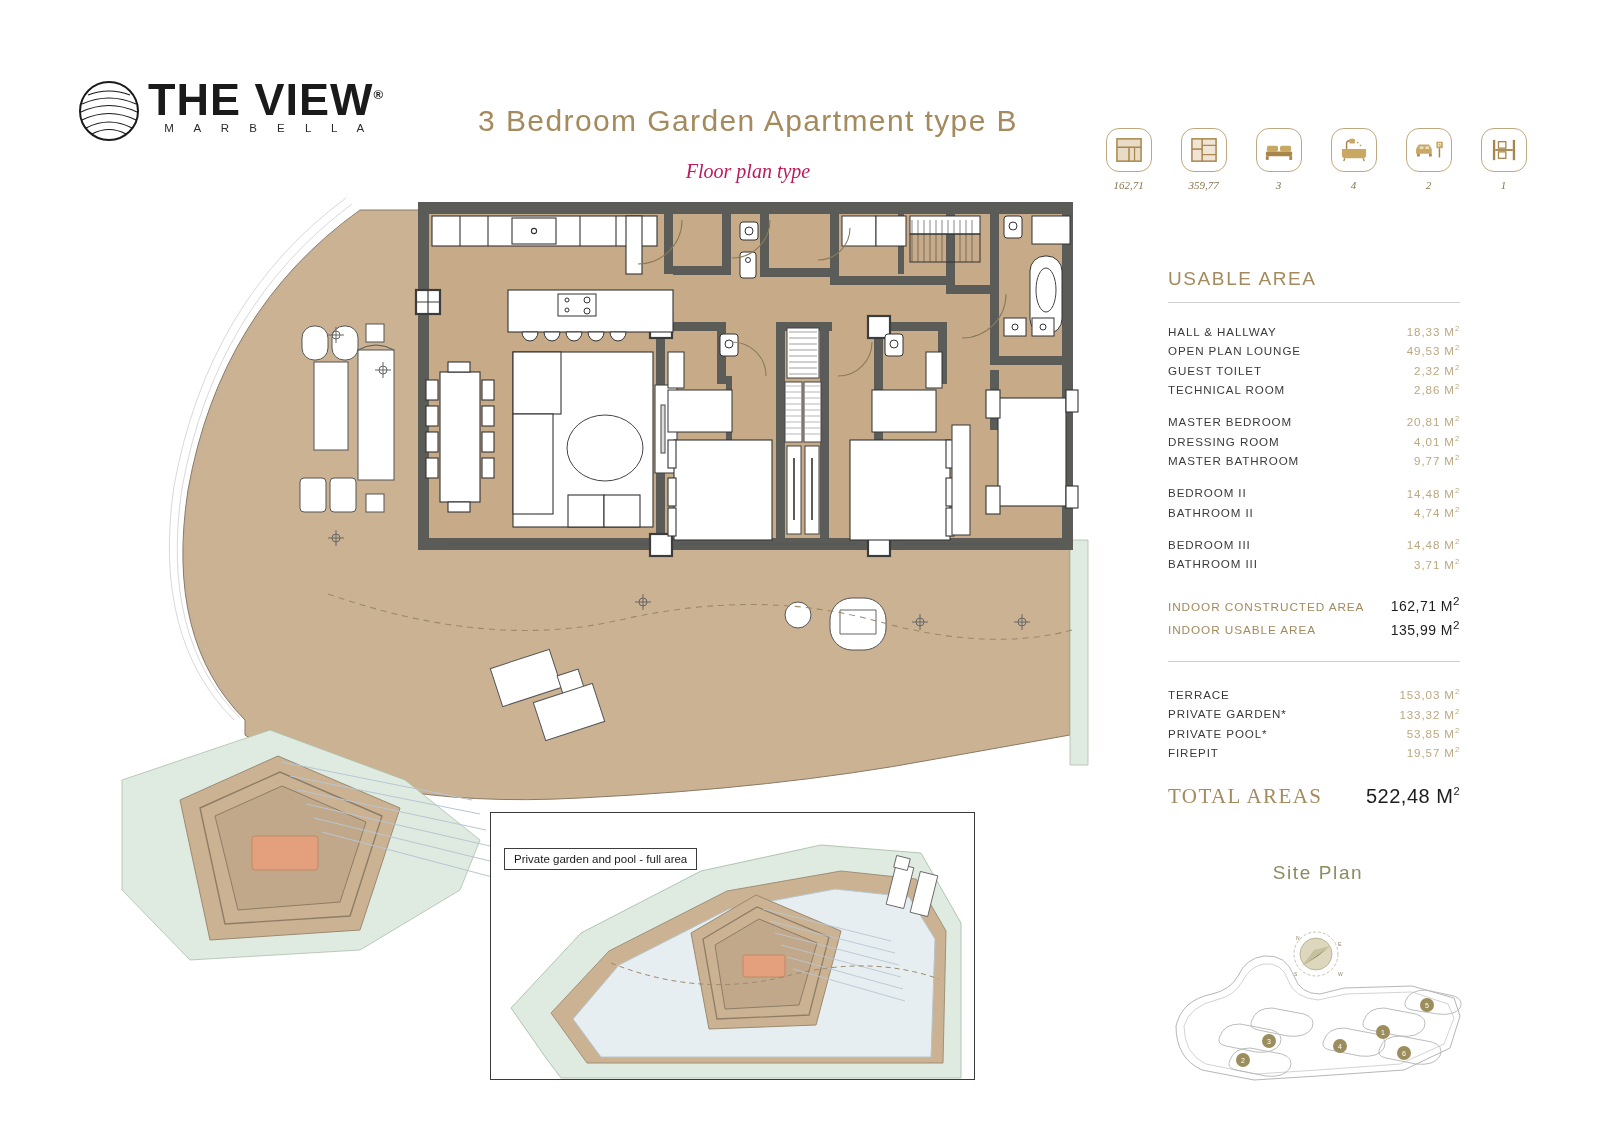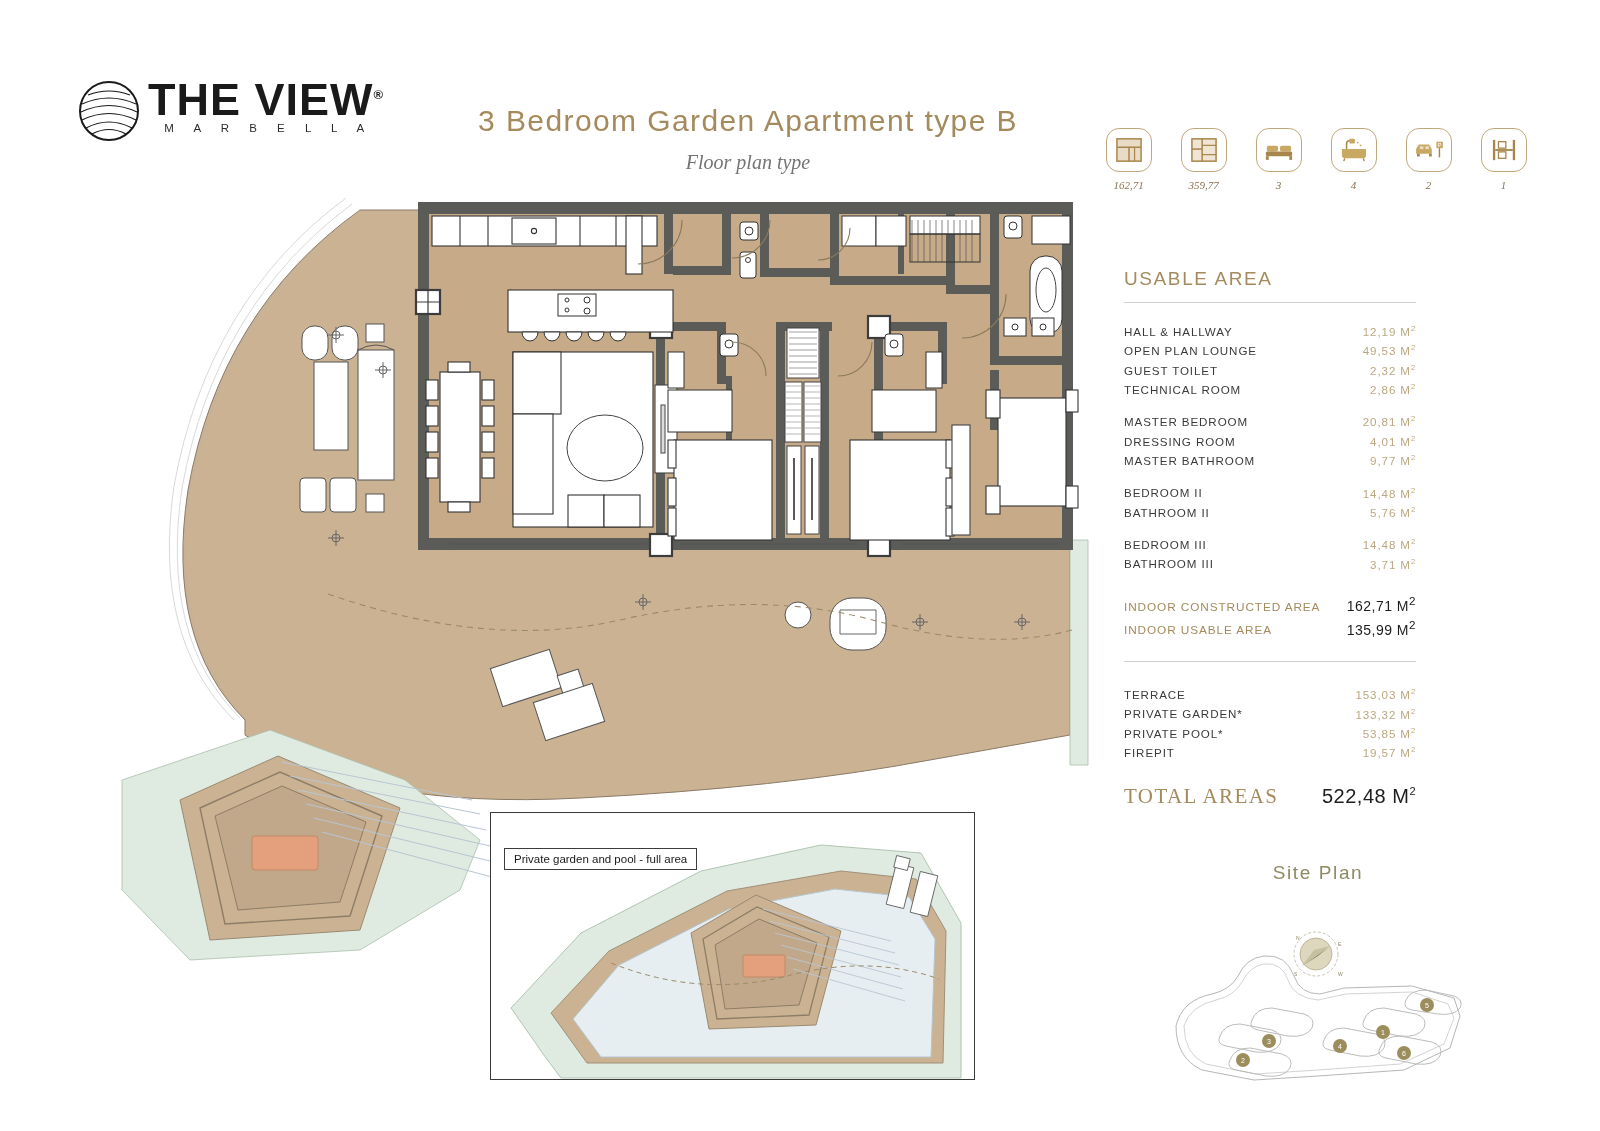--- a/index.html
+++ b/index.html
@@ -62,22 +62,22 @@
     font-size: 30px;
     color: #a48a5c;
     letter-spacing: 1.4px;
     font-weight: 400;
     white-space: nowrap;
   }
   .title-sub {
     font-family: "Liberation Serif", serif;
     font-style: italic;
     font-size: 20px;
-    color: #737373;
-    margin-top: 13px;
+    color: #be185d;
+    margin-top: 22px;
   }
 
   
   .spec-row {
     position: absolute;
     left: 1095px;
     top: 128px;
     display: flex;
     gap: 8px;
   }
@@ -92,21 +92,21 @@
   .spec-val {
     margin-top: 7px;
     font-family: "Liberation Serif", serif;
     font-style: italic;
     font-size: 11px;
     color: #8a7category;
     color: #8a7350;
   }
 
   
-  .panel { position: absolute; left: 1124px; top: 268px; width: 292px; }
+  .panel { position: absolute; left: 1168px; top: 268px; width: 292px; }
   .panel-title {
     font-size: 19px; color: #a48a5c; letter-spacing: 1.6px; font-weight: 400;
   }
   .panel-rule { height: 1px; background: #cfcfcf; margin-top: 12px; }
 
   .area-group { margin-top: 18px; }
   .area-row {
     display: flex; justify-content: space-between; align-items: baseline;
     font-size: 11.6px; letter-spacing: 0.9px; line-height: 16.5px;
   }
@@ -629,21 +629,21 @@
   </g>
 </svg>
 
 <div class="panel">
   <div class="panel-title">USABLE AREA</div>
   <div class="panel-rule"></div>
 
   <div class="area-group">
     <div class="area-row">
       <span class="area-label">HALL &amp; HALLWAY</span>
-      <span class="area-val"><span>12,19 M</span><sup>2</sup></span>
+      <span class="area-val"><span>18,33 M</span><sup>2</sup></span>
     </div>
     <div class="area-row">
       <span class="area-label">OPEN PLAN LOUNGE</span>
       <span class="area-val"><span>49,53 M</span><sup>2</sup></span>
     </div>
     <div class="area-row">
       <span class="area-label">GUEST TOILET</span>
       <span class="area-val"><span>2,32 M</span><sup>2</sup></span>
     </div>
     <div class="area-row">
@@ -671,21 +671,21 @@
 
   <div class="group-gap"></div>
 
   <div>
     <div class="area-row">
       <span class="area-label">BEDROOM II</span>
       <span class="area-val"><span>14,48 M</span><sup>2</sup></span>
     </div>
     <div class="area-row">
       <span class="area-label">BATHROOM II</span>
-      <span class="area-val"><span>5,76 M</span><sup>2</sup></span>
+      <span class="area-val"><span>4,74 M</span><sup>2</sup></span>
     </div>
   </div>
 
   <div class="group-gap"></div>
 
   <div>
     <div class="area-row">
       <span class="area-label">BEDROOM III</span>
       <span class="area-val"><span>14,48 M</span><sup>2</sup></span>
     </div>

